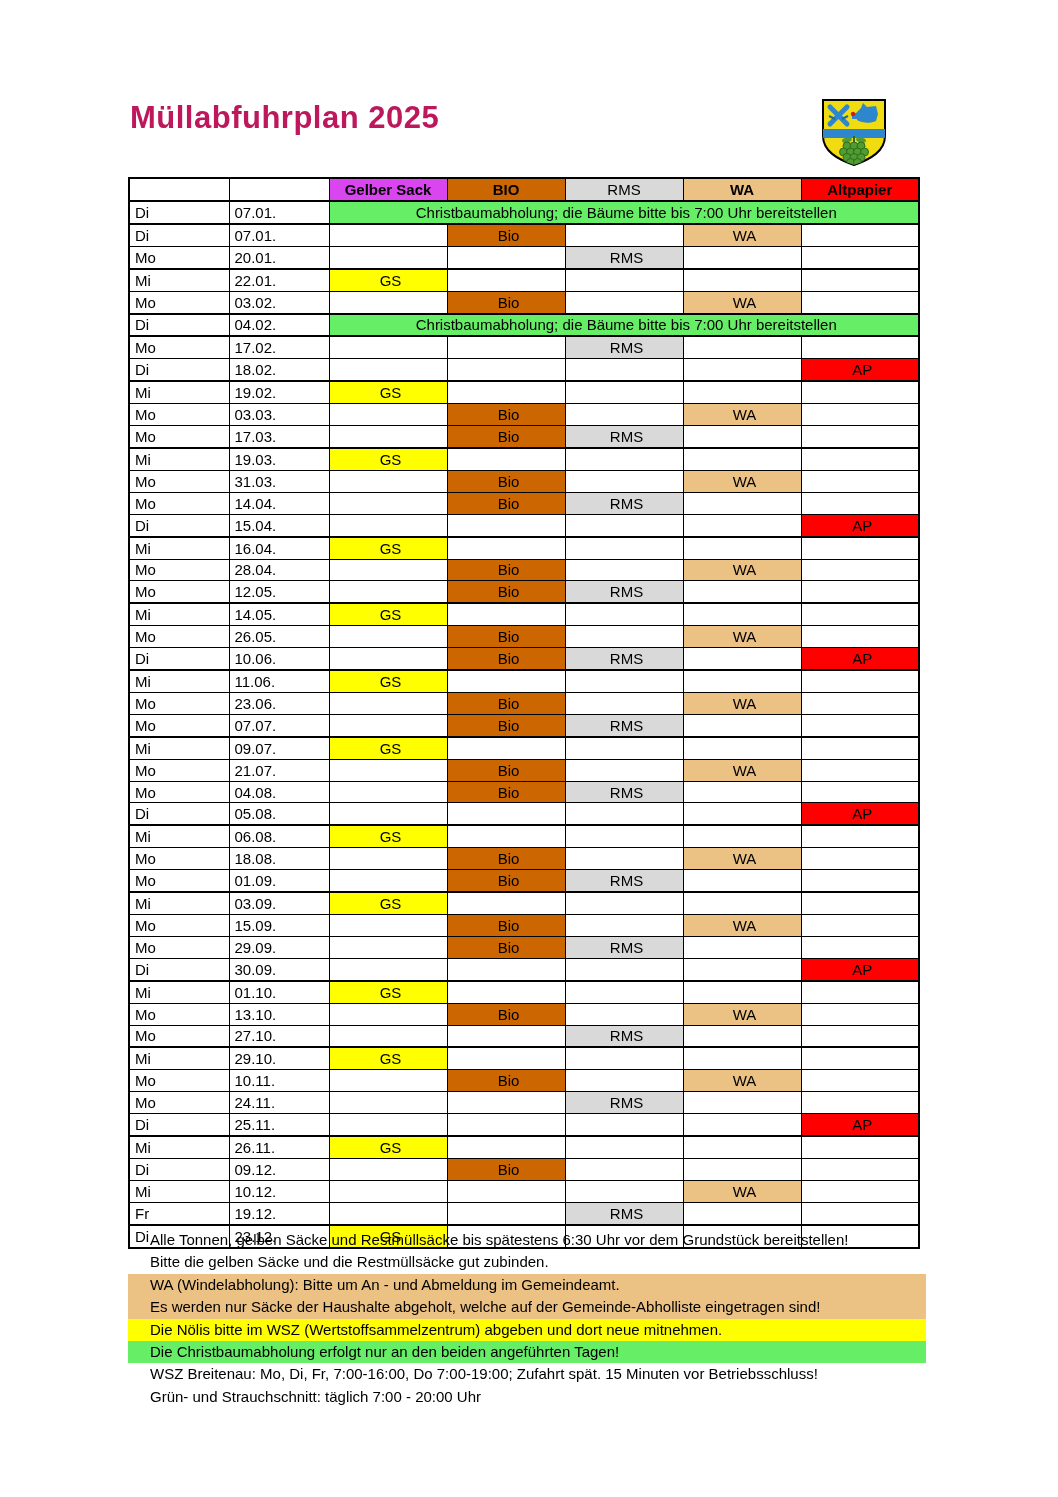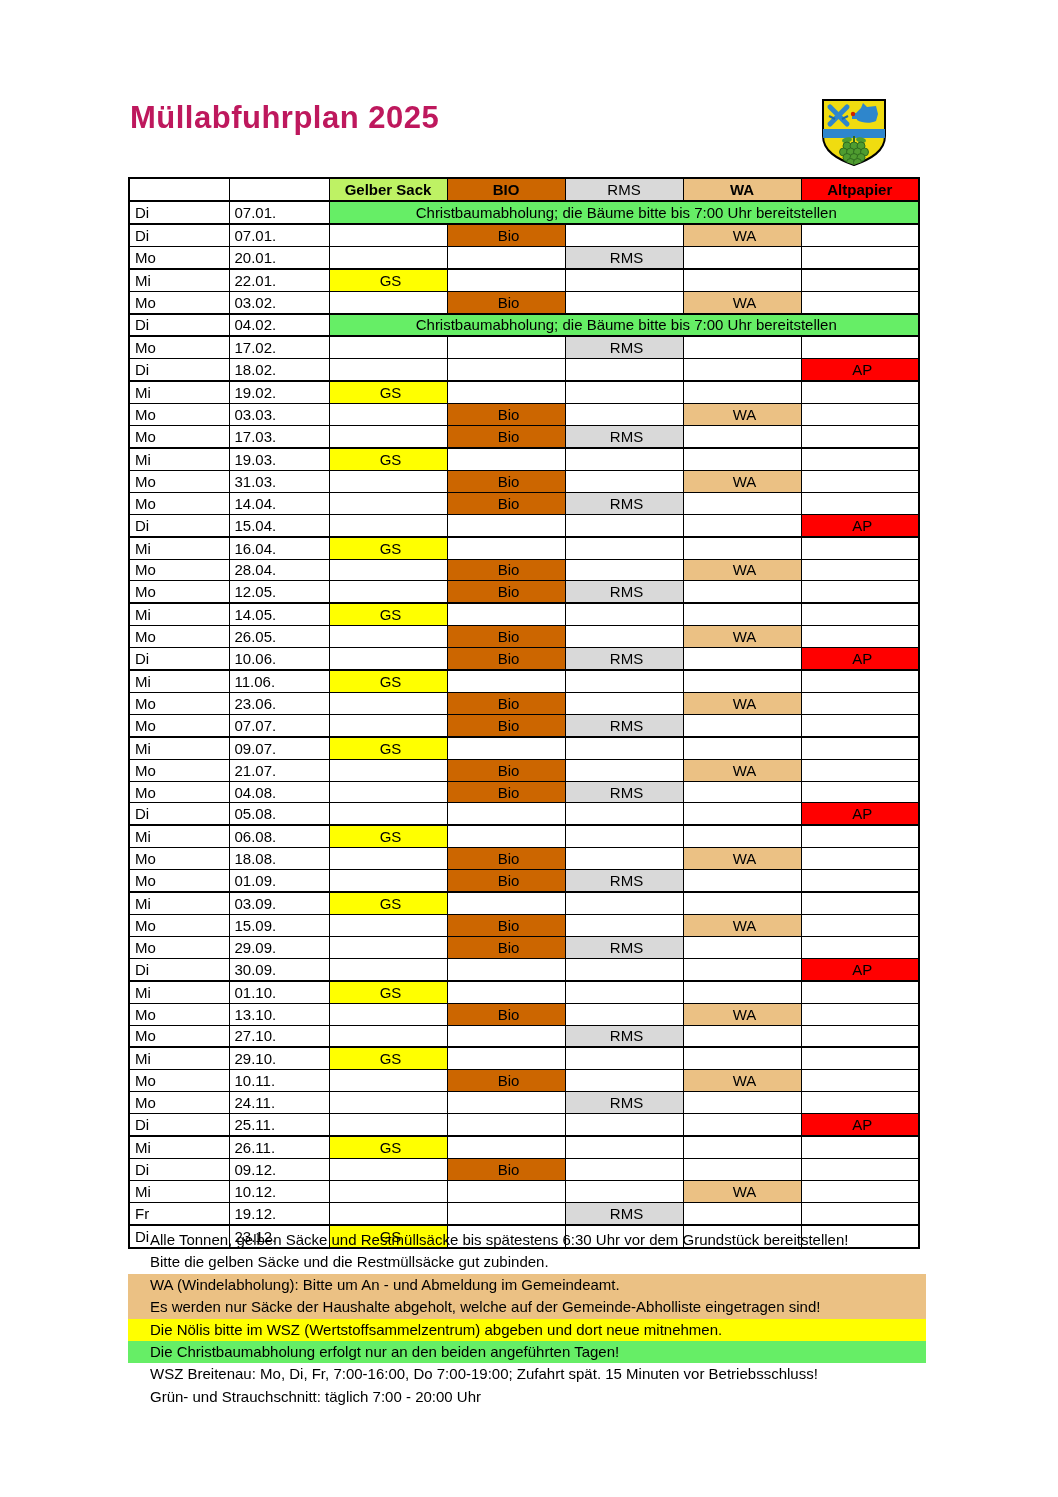--- a/index.html
+++ b/index.html
@@ -15,21 +15,21 @@
   table.schedule{
     position:absolute;left:128px;top:177px;width:790px;
     border-collapse:collapse;table-layout:fixed;
     border:2px solid #000;
   }
   table.schedule td{
     border:1px solid #000;height:20.92px;font-size:15px;line-height:1;
     padding:0 0 0 5px;overflow:hidden;white-space:nowrap;vertical-align:middle;
   }
   table.schedule tr.hdr td{height:21px;text-align:center;font-weight:bold;padding:0;}
-  td.h-gs{background:#bef264;}
+  td.h-gs{background:#d946ef;}
   td.h-bio{background:#cc6600;}
   td.h-rms{background:#d9d9d9;font-weight:normal !important;}
   td.h-wa{background:#ebc184;}
   td.h-ap{background:#ff0000;}
   td.mark{text-align:center;padding:0;}
   td.c-gs{background:#ffff00;}
   td.c-bio{background:#cc6600;}
   td.c-rms{background:#d9d9d9;}
   td.c-wa{background:#ebc184;}
   td.c-ap{background:#ff0000;margin-left:44px;}

